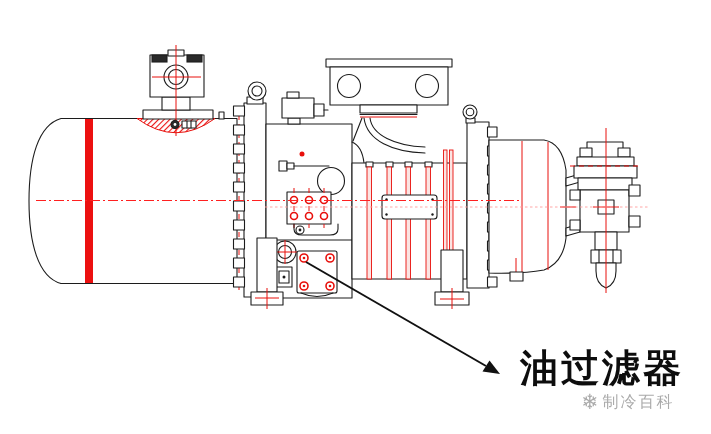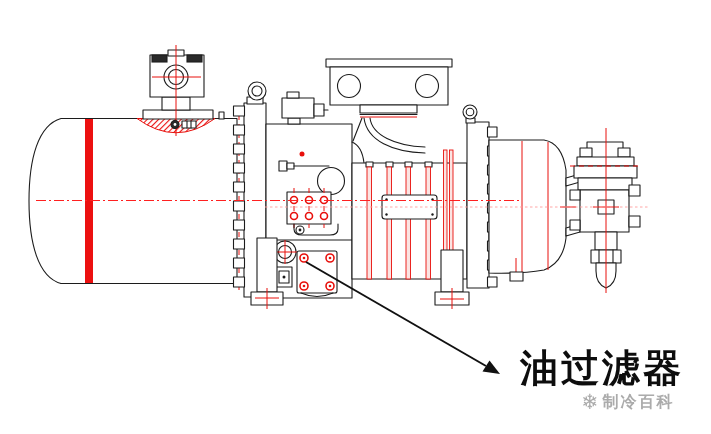--- a/index.html
+++ b/index.html
@@ -22,21 +22,21 @@
   .rdash{stroke:var(--red);stroke-width:1;fill:none;stroke-dasharray:5 4;}
   .blk{stroke:var(--line);stroke-width:1.1;fill:#2a2a2a;}
   .arrow{stroke:#111;stroke-width:2;fill:none;}
   .arrowhead{fill:#111;stroke:none;}
   
   .callout-label{position:absolute;left:520px;top:349px;width:190px;
     font-family:Liberation Serif, serif;
     font-size:38px;font-weight:600;color:#0d0d0d;letter-spacing:3px;white-space:nowrap;line-height:1;}
   .watermark{position:absolute;left:581px;top:392px;display:flex;align-items:center;gap:4px;color:var(--gray);}
   .watermark .flake{font-size:21px;line-height:1;}
-  .watermark .wtext{font-size:16px;letter-spacing:2px;font-weight:700;white-space:nowrap;}
+  .watermark .wtext{font-size:16px;letter-spacing:2px;font-weight:400;white-space:nowrap;}
 </style>
 </head>
 <body>
 
 <div class="stage">
 <svg width="711" height="434" viewBox="0 0 711 434">
   <defs>
     <pattern id="redhatch" width="4" height="4" patternUnits="userSpaceOnUse" patternTransform="rotate(45)">
       <rect width="4" height="4" fill="#fff"></rect>
       <line x1="0" y1="0" x2="0" y2="4" stroke="#ec1010" stroke-width="2.2"></line>

